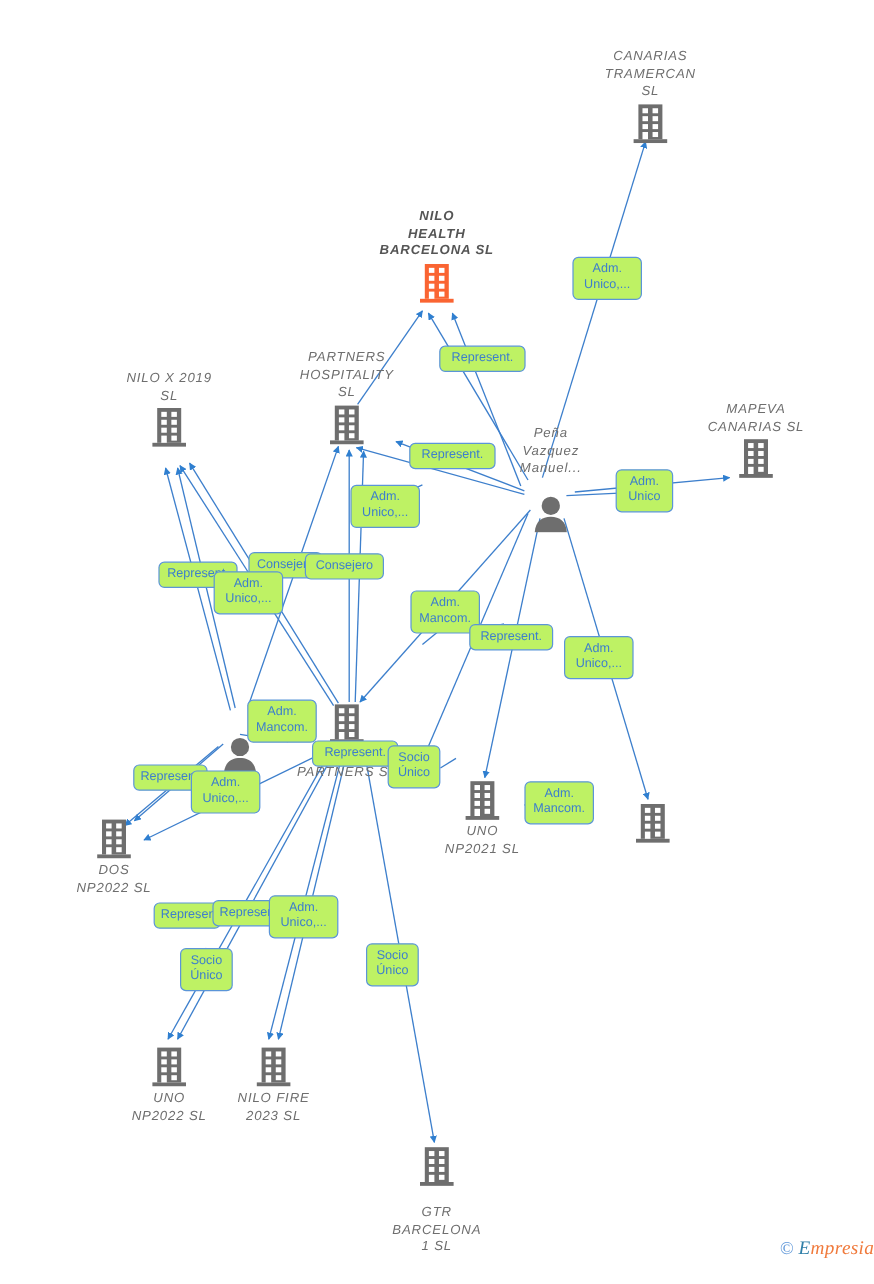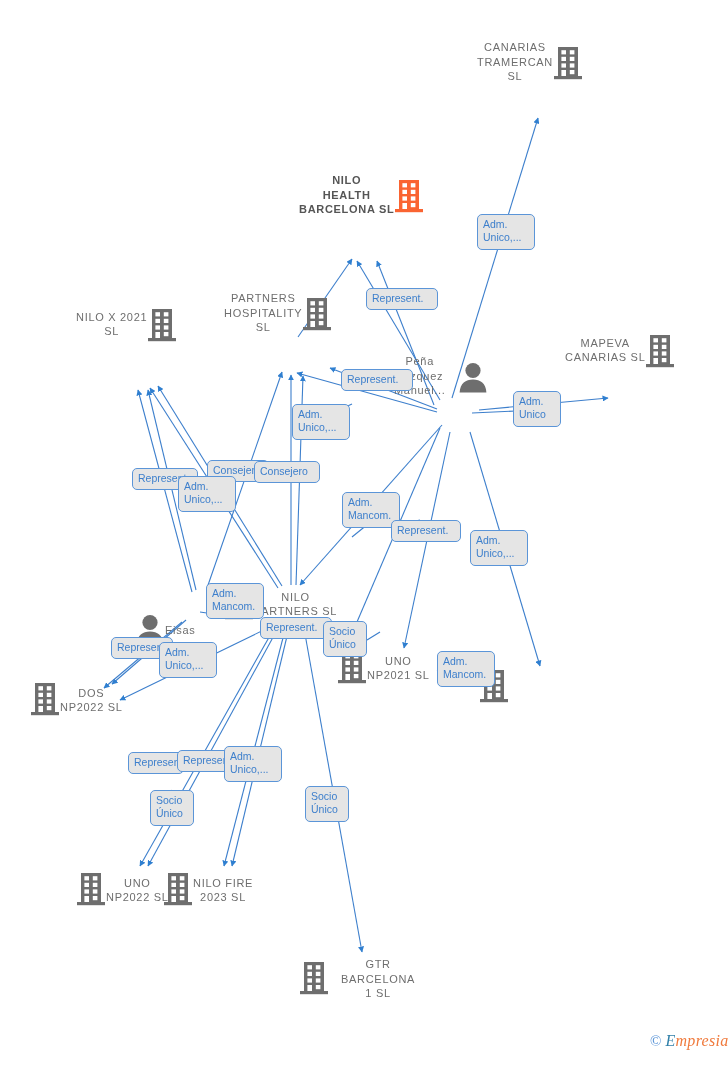--- a/index.html
+++ b/index.html
@@ -24,21 +24,23 @@
     width: 728px;
     height: 1070px;
     pointer-events: none;
   }
   .node {
     position: absolute;
     width: 130px;
     margin-left: -65px;
     text-align: center;
     display: flex;
+    flex-direction: column;
     align-items: center;
+    font-style: italic;
   }
   .node-label {
     font-size: 11px;
     line-height: 14.5px;
     color: #6e6e6e;
     letter-spacing: 0.7px;
     white-space: pre-line;
     font-family: "Liberation Sans", sans-serif;
   }
   .node.label-below .node-label {
@@ -49,26 +51,27 @@
     order: 0;
     margin-bottom: 2px;
   }
   .node-icon {
     order: 1;
     line-height: 0;
   }
   .edge-label {
     position: absolute;
     box-sizing: border-box;
-    background: #e5e5e5;
+    background: #bef264;
     border: 1.4px solid #5b95d8;
     border-radius: 5px;
     color: #3d7fcc;
     font-size: 10.5px;
     line-height: 13px;
+    text-align: center;
     padding: 3px 5px;
     white-space: pre-line;
     font-family: "Liberation Sans", sans-serif;
     transform: translate(-50%, -50%);
   }
   .watermark {
     position: absolute;
     display: flex;
     align-items: center;
     gap: 4px;
@@ -210,21 +213,21 @@
               <rect x="8.4" y="10.8" width="4.6" height="4.2"></rect>
               <rect x="16.8" y="10.8" width="4.6" height="4.2"></rect>
               <rect x="8.4" y="17.4" width="4.6" height="4.2"></rect>
               <rect x="16.8" y="17.4" width="4.6" height="4.2"></rect>
               <rect x="8.4" y="24" width="4.6" height="6"></rect>
               <rect x="16.8" y="24" width="4.6" height="4.2"></rect>
             </g>
           </svg></span>
       </div>
       <div class="node label-above" style="left: 141px; top: 308px;">
-        <div class="node-label">NILO X 2021
+        <div class="node-label">NILO X 2019
 SL</div>
         <span class="node-icon"><svg width="30" height="34" viewBox="0 0 30 34" aria-hidden="true">
             <rect x="5" y="1" width="20" height="29" fill="#6e6e6e"></rect>
             <rect x="1" y="30" width="28" height="3.2" fill="#6e6e6e"></rect>
             <g fill="#ffffff">
               <rect x="8.4" y="4.2" width="4.6" height="4.2"></rect>
               <rect x="16.8" y="4.2" width="4.6" height="4.2"></rect>
               <rect x="8.4" y="10.8" width="4.6" height="4.2"></rect>
               <rect x="16.8" y="10.8" width="4.6" height="4.2"></rect>
               <rect x="8.4" y="17.4" width="4.6" height="4.2"></rect>

